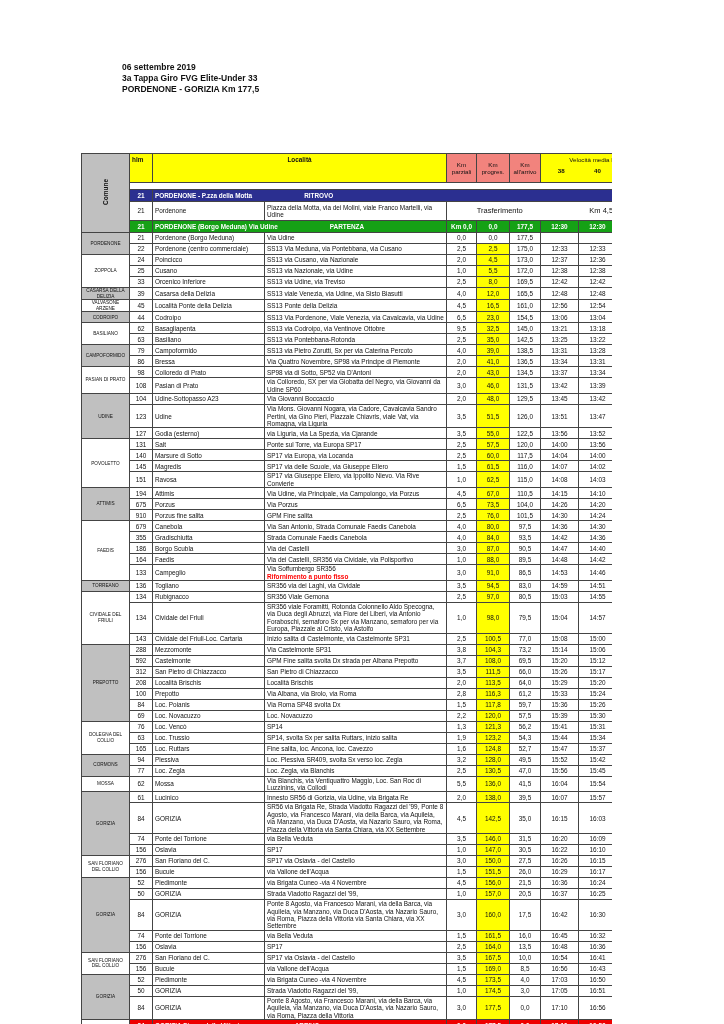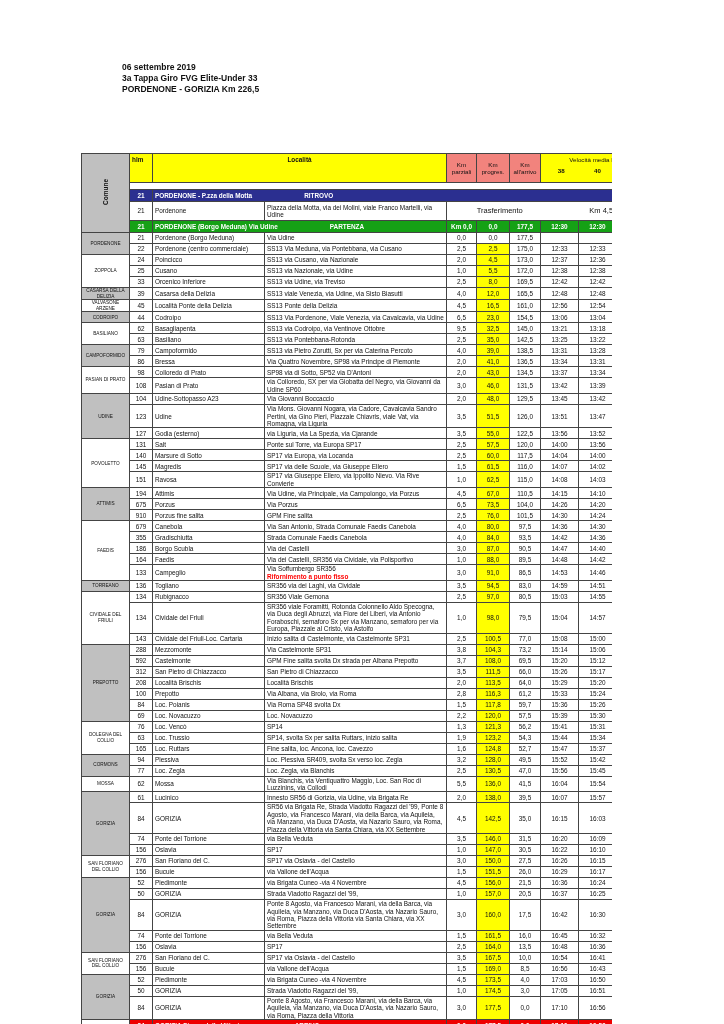--- a/index.html
+++ b/index.html
@@ -44,21 +44,21 @@
   td.name,td.route{text-align:left;}
   .note{color:#ff0000;font-weight:bold;}
 </style>
 </head>
 <body>
 
 <div class="page">
   <div class="title-block">
     <div>06 settembre 2019</div>
     <div>3a Tappa Giro FVG Elite-Under 33</div>
-    <div>PORDENONE - GORIZIA Km 226,5</div>
+    <div>PORDENONE - GORIZIA Km 177,5</div>
   </div>
 
   <table class="itinerary">
     <colgroup>
       <col style="width:48px">
         <col style="width:23px">
         <col style="width:112px">
         <col style="width:182px">
       <col style="width:30px">
         <col style="width:33px">

